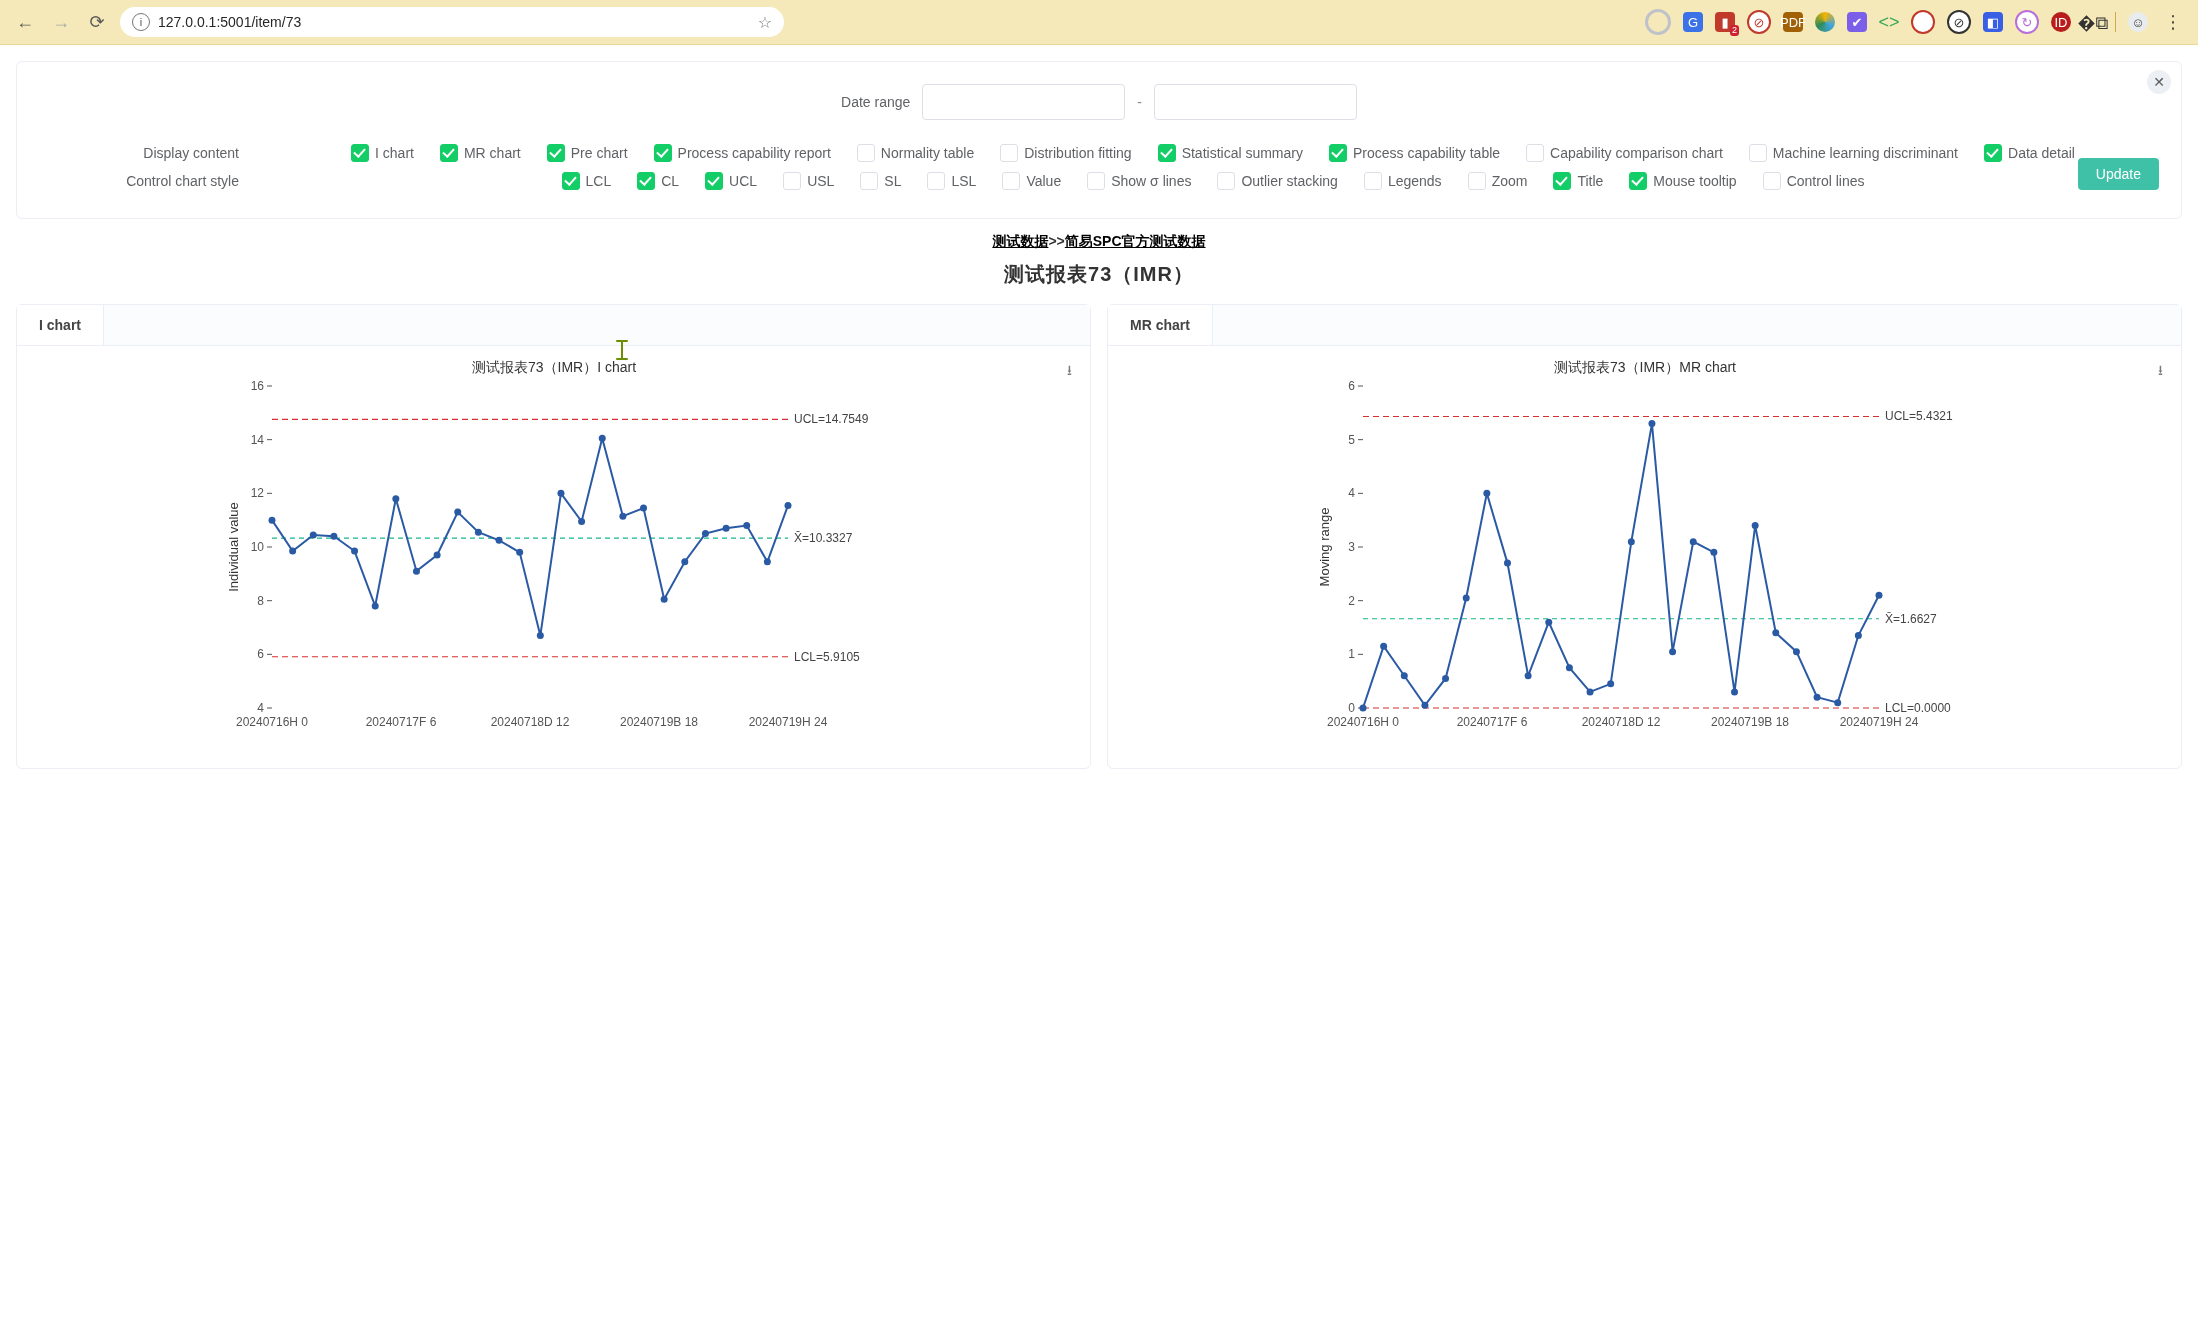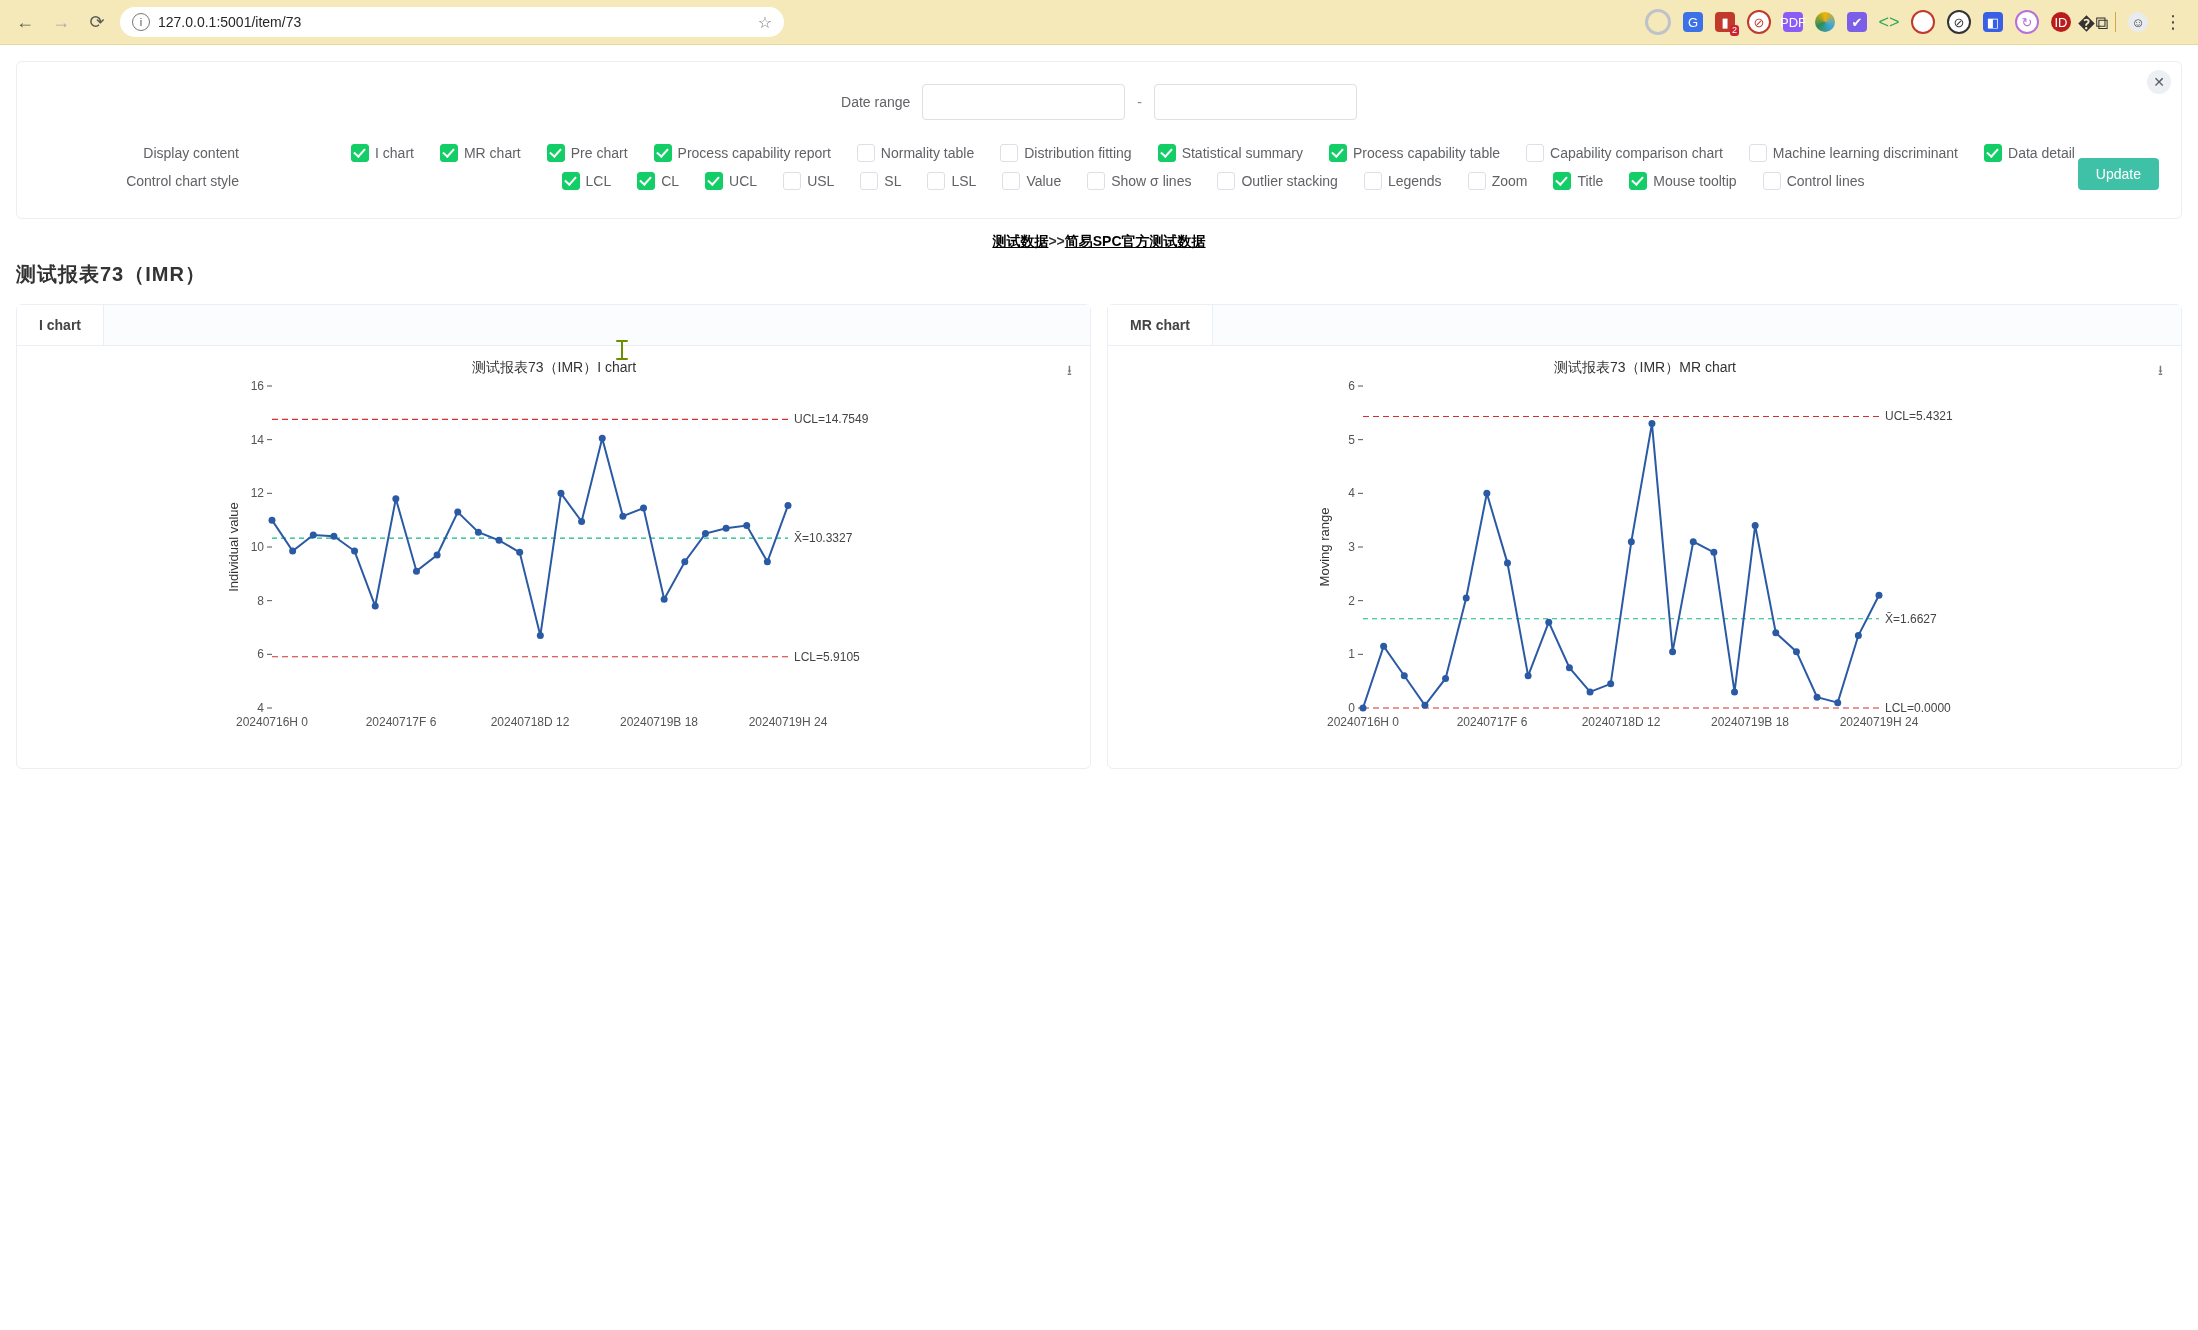--- a/index.html
+++ b/index.html
@@ -35,21 +35,21 @@
   .checks { display:flex; flex-wrap:wrap; gap:14px 26px; flex:1; justify-content:center; }
   .cb { display:flex; align-items:center; gap:6px; cursor:pointer; color:#606266; }
   .box { width:16px; height:16px; border-radius:3px; border:1px solid #dcdfe6; background:#fff; position:relative; }
   .box.on { background:var(--green); border-color:var(--green); }
   .box.on::after { content:""; position:absolute; left:4px; top:1px; width:5px; height:9px; border:solid #fff; border-width:0 2px 2px 0; transform:rotate(42deg); }
 
   .update-btn { position:absolute; right:22px; bottom:28px; background:#3fc1a8; color:#fff; border:none; border-radius:4px; padding:8px 18px; font-size:14px; cursor:pointer; }
 
   .crumb { text-align:center; font-weight:700; margin-top:14px; }
   .crumb a { color:#000; text-decoration:underline; }
-  .title2 { text-align:left; font-weight:700; font-size:20px; margin:10px 0 16px; letter-spacing:1px; }
+  .title2 { text-align:center; font-weight:700; font-size:20px; margin:10px 0 16px; letter-spacing:1px; }
 
   .charts { display:flex; gap:16px; }
   .card { flex:1; border:1px solid #ebeef5; border-radius:6px; background:#fff; }
   .card-head { border-bottom:1px solid #ebeef5; background:#fbfcfd; }
   .tab { display:inline-block; padding:12px 22px; font-weight:600; color:#444; border-right:1px solid #ebeef5; background:#fff; }
   .plot-wrap { position:relative; padding:8px 12px 14px; }
   .dl-ico { position:absolute; top:14px; right:18px; color:#7a7a7a; cursor:pointer; }
 
   svg { display:block; margin:auto; }
   .tick { stroke:#555; stroke-width:1; }
@@ -78,21 +78,21 @@
     <span class="info-ico">i</span>
     <span class="url">127.0.0.1:5001/item/73</span>
     <span class="star">☆</span>
   </div>
   <div class="spacer"></div>
   <div class="ext-icons">
     <div class="ext circle" style="border:3px solid #bfc3c9"></div>
     <div class="ext" style="background:#3b72e7">G</div>
     <div class="ext" style="background:#c0392b">▮<span class="sub">2</span></div>
     <div class="ext circle" style="border:2px solid #c0392b;color:#c0392b;background:#fff">⊘</div>
-    <div class="ext" style="background:#8b5cf6">PDF</div>
+    <div class="ext" style="background:#a16207">PDF</div>
     <div class="ext circle" style="background:conic-gradient(#f5b301,#3fa6dd,#2e8b57,#f5b301)"></div>
     <div class="ext" style="background:#7b5fe8">✔</div>
     <div class="ext" style="color:#2fa84f;background:transparent;font-size:18px">&lt;&gt;</div>
     <div class="ext circle" style="border:2px solid #c0392b;background:#fff"></div>
     <div class="ext circle" style="border:2px solid #333;color:#333;background:#fff">⊘</div>
     <div class="ext" style="background:#3960e4">◧</div>
     <div class="ext circle" style="border:2px solid #b86fdc;color:#b86fdc;background:#fff">↻</div>
     <div class="ext circle" style="background:#b91c1c">ID</div>
     <div class="ext" style="color:#333;background:transparent;font-size:18px">�⧉</div>
     <div class="vsep"></div>

